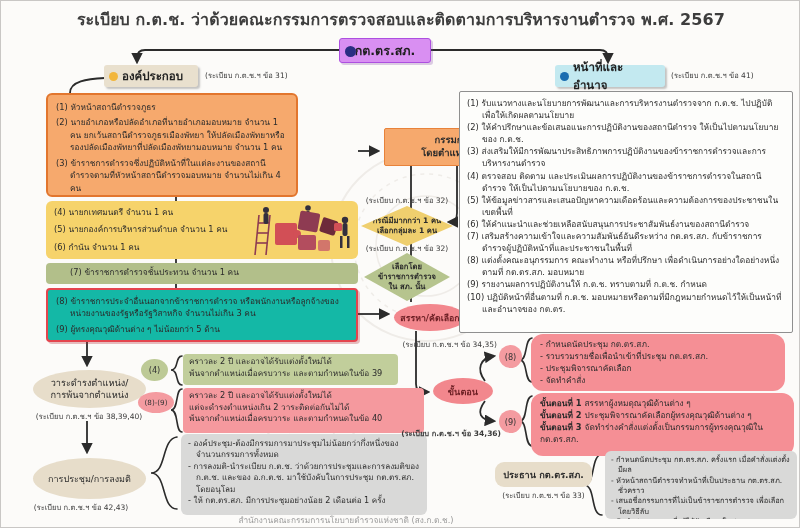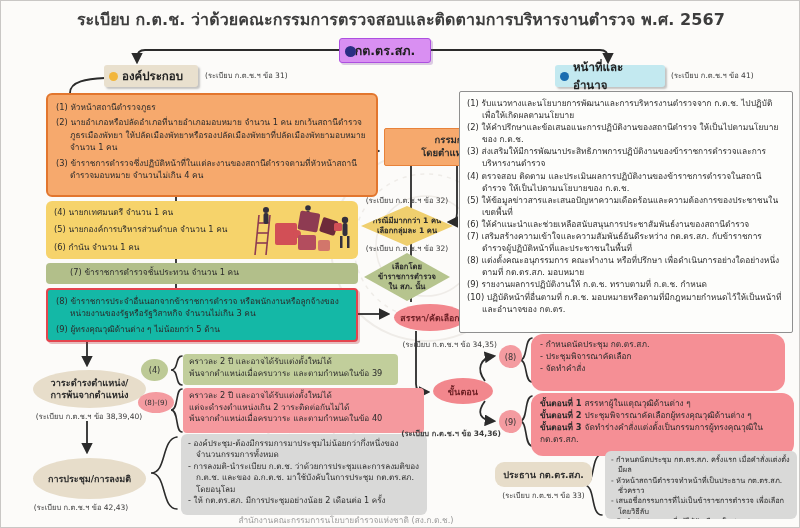--- a/index.html
+++ b/index.html
@@ -17,21 +17,21 @@
     font-weight:bold;font-size:12.5px;color:#1d1d1d;}
   .rootnode .dot{position:absolute;left:5px;top:7px;width:11px;height:11px;border-radius:50%;background:#2b2e83;}
   .hdr{height:22px;display:flex;align-items:center;font-weight:bold;font-size:11.5px;color:#222;
     border-radius:3px;box-shadow:2px 2px 2px rgba(90,90,90,.35);padding:0 8px 0 18px;}
   .hdr .dot{position:absolute;left:5px;top:6.5px;width:9px;height:9px;border-radius:50%;}
   .hdr-left{left:103px;top:64px;width:94px;background:#e9e0ce;}
   .hdr-right{left:554px;top:64px;width:110px;background:#c3e9f0;}
   .ref{font-size:7.5px;color:#3a3a3a;white-space:nowrap;}
   .listbox{font-size:8.3px;line-height:1.5;}
   .listbox .it{padding-left:14px;text-indent:-14px;margin-bottom:3px;}
-  .box-orange{left:45px;top:92px;width:332px;height:104px;background:#f6a96d;border:2px solid #e2762e;border-radius:6px;padding:6px 8px;overflow:hidden;}
+  .box-orange{left:45px;top:92px;width:252px;height:104px;background:#f6a96d;border:2px solid #e2762e;border-radius:6px;padding:6px 8px;overflow:hidden;}
   .box-yellow{left:45px;top:200px;width:312px;height:58px;background:#f6d36b;border-radius:6px;padding:5px 8px;overflow:hidden;}
   .box-greenrow{left:45px;top:262px;width:312px;height:21px;background:#b2bf8a;border-radius:4px;padding:3px 24px;overflow:hidden;}
   .box-pink{left:45px;top:287px;width:312px;height:54px;background:#14b8a6;border:2px solid #e4454e;border-radius:4px;box-shadow:2px 2px 0 rgba(180,40,50,.3);padding:5px 8px;overflow:hidden;}
   .midbox{left:383px;top:127px;width:90px;height:38px;background:#f6a96d;border:1px solid #e8823a;border-radius:2px;
     display:flex;flex-direction:column;align-items:flex-end;justify-content:center;font-weight:bold;font-size:9.5px;line-height:1.35;}
   .refc{text-align:center;}
   .diamond{display:flex;flex-direction:column;align-items:center;justify-content:center;text-align:center;
     font-weight:bold;font-size:7.6px;line-height:1.3;clip-path:polygon(50% 0,100% 50%,50% 100%,0 50%);}
   .d1{left:360px;top:205px;width:92px;height:40px;background:#efcf6e;}
   .d2{left:363px;top:252px;width:86px;height:48px;background:#b6c48e;}
@@ -40,21 +40,21 @@
   .steps{left:432px;top:377px;width:60px;height:26px;background:#f2878d;color:#6b1e23;font-size:9.2px;}
   .circ{border-radius:50%;display:flex;align-items:center;justify-content:center;font-size:8.2px;color:#333;}
   .c8{left:498px;top:344px;width:23px;height:23px;background:#f49ba0;}
   .c9{left:498px;top:409px;width:23px;height:23px;background:#f49ba0;}
   .c4{left:140px;top:358px;width:27px;height:22px;background:#bdca96;}
   .c89{left:137px;top:391px;width:36px;height:21px;background:#f49ba0;font-size:7.2px;}
   .duties{left:458px;top:90px;width:334px;height:242px;background:#fdfdfb;border:1.4px solid #8f8f8f;border-radius:2px;
     padding:5px 7px;font-size:8.4px;line-height:1.44;overflow:hidden;}
   .duties .it{padding-left:15px;text-indent:-15px;}
   .tanell{background:#e7ddca;display:flex;flex-direction:column;align-items:center;justify-content:center;
-    font-weight:bold;text-align:center;border-radius:50%;}
+    font-weight:normal;text-align:center;border-radius:50%;}
   .terme{left:32px;top:369px;width:113px;height:38px;font-size:9.2px;line-height:1.35;}
   .meete{left:32px;top:457px;width:113px;height:41px;font-size:9px;}
   .chairbox{left:494px;top:461px;width:97px;height:25px;background:#e7ddca;border-radius:9px;display:flex;align-items:center;justify-content:center;font-weight:bold;font-size:9.2px;}
   .hl{border-radius:4px;font-size:8.2px;line-height:1.42;padding:2px 6px;overflow:hidden;}
   .tgreen{left:182px;top:353px;width:215px;height:31px;background:#c1ce9b;}
   .tpink{left:182px;top:387px;width:241px;height:45px;background:#f5999e;}
   .graybox{background:#d9d9d8;border-radius:6px;overflow:hidden;}
   .meetgray{left:180px;top:433px;width:246px;height:81px;font-size:8.1px;line-height:1.42;padding:4px 7px;}
   .meetgray .it{padding-left:8px;text-indent:-8px;}
   .chairgray{left:604px;top:450px;width:192px;height:68px;font-size:7.4px;line-height:1.4;padding:4px 6px;}
@@ -249,28 +249,29 @@
   <div class="abs z2 graybox meetgray">
     <div class="it">- องค์ประชุม-ต้องมีกรรมการมาประชุมไม่น้อยกว่ากึ่งหนึ่งของจำนวนกรรมการทั้งหมด</div>
     <div class="it">- การลงมติ-นำระเบียบ ก.ต.ช. ว่าด้วยการประชุมและการลงมติของ ก.ต.ช. และของ อ.ก.ต.ช. มาใช้บังคับในการประชุม กต.ตร.สภ. โดยอนุโลม</div>
     <div class="it">- ให้ กต.ตร.สภ. มีการประชุมอย่างน้อย 2 เดือนต่อ 1 ครั้ง</div>
   </div>
 
   <div class="abs z2 ref" style="left:396px;top:337px;width:100px;text-align:right;">(ระเบียบ ก.ต.ช.ฯ ข้อ 34,35)</div>
   <div class="abs z2 circ c8">(8)</div>
   <div class="abs z2 pinkbig pA">
     <div>- กำหนดนัดประชุม กต.ตร.สภ.</div>
+    <div>- รวบรวมรายชื่อเพื่อนำเข้าที่ประชุม กต.ตร.สภ.</div>
     <div>- ประชุมพิจารณาคัดเลือก</div>
     <div>- จัดทำคำสั่ง</div>
   </div>
 
   <div class="abs z2 circ c9">(9)</div>
   <div class="abs z2 ref" style="left:398px;top:426px;width:102px;text-align:right;font-weight:bold;">(ระเบียบ ก.ต.ช.ฯ ข้อ 34,36)</div>
   <div class="abs z2 pinkbig pB">
-    <div><b>ขั้นตอนที่ 1</b><span>สรรหาผู้ในแตุณวุฒิด้านต่าง ๆ</span></div>
+    <div><b>ขั้นตอนที่ 1</b><span>สรรหาผู้งหมดุณวุฒิด้านต่าง ๆ</span></div>
     <div><b>ขั้นตอนที่ 2</b><span>ประชุมพิจารณาคัดเลือกผู้ทรงคุณวุฒิด้านต่าง ๆ</span></div>
     <div><b>ขั้นตอนที่ 3</b><span>จัดทำร่างคำสั่งแต่งตั้งเป็นกรรมการผู้ทรงคุณวุฒิใน กต.ตร.สภ.</span></div>
   </div>
 
   <div class="abs z2 chairbox">ประธาน กต.ตร.สภ.</div>
   <div class="abs z2 ref refc" style="left:496px;top:488px;width:93px;">(ระเบียบ ก.ต.ช.ฯ ข้อ 33)</div>
   <div class="abs z2 graybox chairgray">
     <div class="it">- กำหนดนัดประชุม กต.ตร.สภ. ครั้งแรก เมื่อคำสั่งแต่งตั้งมีผล</div>
     <div class="it">- หัวหน้าสถานีตำรวจทำหน้าที่เป็นประธาน กต.ตร.สภ. ชั่วคราว</div>
     <div class="it">- เสนอชื่อกรรมการที่ไม่เป็นข้าราชการตำรวจ เพื่อเลือกโดยวิธีลับ</div>

